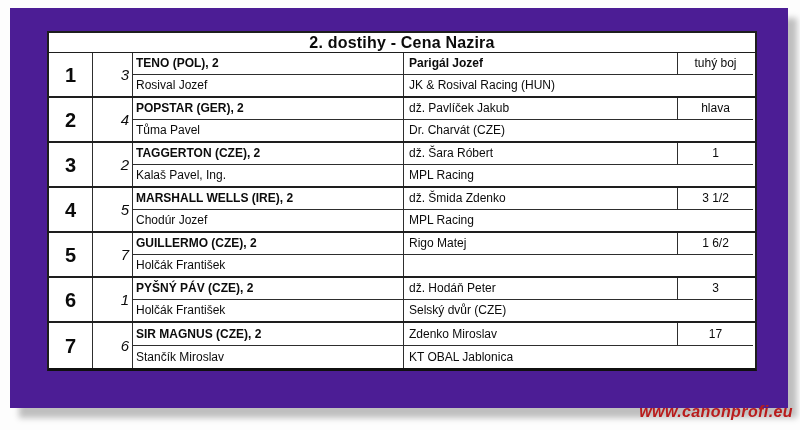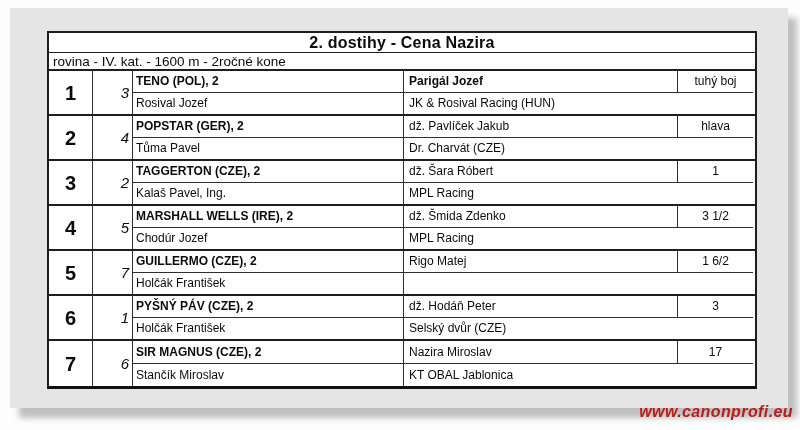--- a/index.html
+++ b/index.html
@@ -1,21 +1,21 @@
 <!DOCTYPE html>
 <html><head>
 <meta charset="utf-8">
 <style>
   * { margin:0; padding:0; box-sizing:border-box; }
   html,body { width:800px; height:430px; overflow:hidden; background:#fdfdfd;
               font-family:"Liberation Sans", sans-serif; color:#0b0b0b; }
   .stage { position:relative; width:800px; height:430px; }
 
   .page { position:absolute; left:10px; top:8px; width:778px; height:400px;
-          background:#e5e5e5; box-shadow:9px 10px 6px #bfbfbf; }
+          background:#4c1d95; box-shadow:9px 10px 6px #bfbfbf; }
 
   .race-table { position:absolute; left:37px; top:23px; width:710px; background:#fff; }
 
   .title-row { height:22px; border:2px solid #1e1e1e; border-bottom:1px solid #1e1e1e;
                display:flex; align-items:center; justify-content:center;
                font-weight:bold; font-size:16px; letter-spacing:0.2px; }
 
   .cond-row { height:18px; border:2px solid #1e1e1e; border-top:0;
               display:flex; align-items:center; padding-left:4px; font-size:13.5px; }
 
@@ -48,21 +48,20 @@
                font-style:italic; font-weight:600; letter-spacing:0.4px; color:#b91c1c; }
 </style>
 </head>
 <body>
 
 <div class="stage">
   <div class="page">
 
     <div class="race-table">
       <div class="title-row">2. dostihy - Cena Nazira</div>
-      <div class="cond-row">rovina - IV. kat. - 1600 m - 2ročné kone</div>
 
       <div class="entries">
 
         <div class="entry">
           <div class="cell pos">1</div>
           <div class="cell draw">3</div>
           <div class="cell name">TENO (POL), 2</div>
           <div class="cell jockey winner-jockey">Parigál Jozef</div>
           <div class="cell margin">tuhý boj</div>
           <div class="cell trainer">Rosival Jozef</div>
@@ -115,21 +114,21 @@
           <div class="cell jockey">dž. Hodáň Peter</div>
           <div class="cell margin">3</div>
           <div class="cell trainer">Holčák František</div>
           <div class="cell owner">Selský dvůr (CZE)</div>
         </div>
 
         <div class="entry">
           <div class="cell pos">7</div>
           <div class="cell draw">6</div>
           <div class="cell name">SIR MAGNUS (CZE), 2</div>
-          <div class="cell jockey">Nazira Miroslav</div>
+          <div class="cell jockey">Zdenko Miroslav</div>
           <div class="cell margin">17</div>
           <div class="cell trainer">Stančík Miroslav</div>
           <div class="cell owner">KT OBAL Jablonica</div>
         </div>
 
       </div>
     </div>
   </div>
 
   <div class="watermark">www.canonprofi.eu</div>

